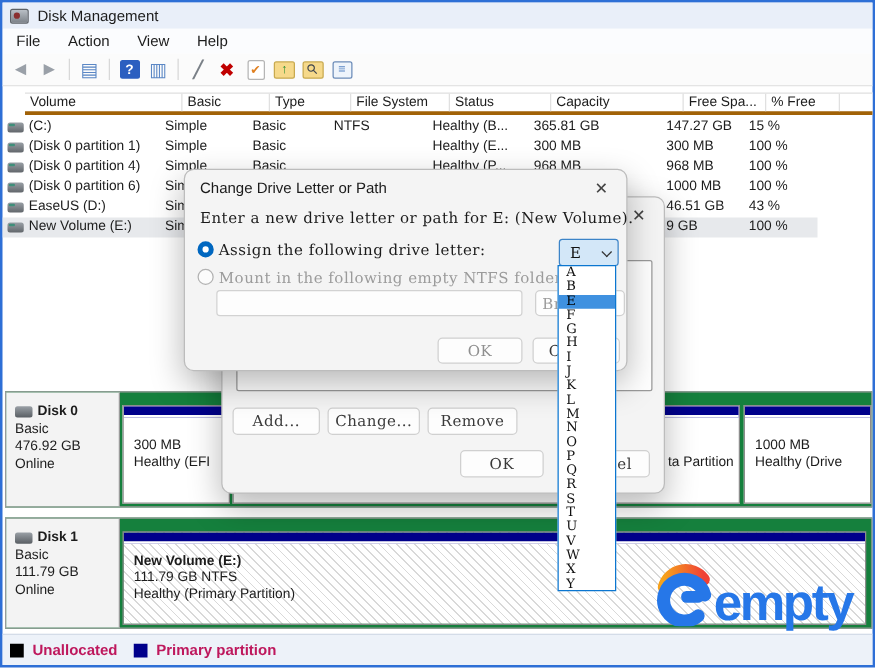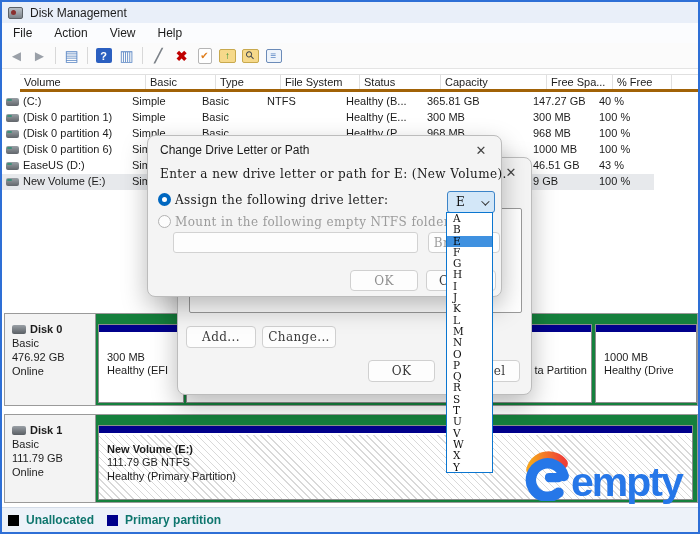--- a/index.html
+++ b/index.html
@@ -61,21 +61,21 @@
   .pbar { height:9px; background:#00008b; border-bottom:2px solid #fff; }
   .ptext { position:absolute; left:8px; top:50%; transform:translateY(-50%); font-size:11px;
            line-height:13.5px; white-space:nowrap; color:#1c1c1c; }
   .ptext.right { left:auto; right:4px; text-align:right; }
   .hatch { background:repeating-linear-gradient(45deg,#ffffff 0 4px,#d9d9d9 4px 5px); }
   .pbold { font-weight:bold; }
 
   
   .statusbar { position:absolute; left:0; right:0; bottom:0; height:25px; background:#edf2f9;
                border-top:1px solid #d4dce8; display:flex; align-items:center; gap:7px;
-               padding-left:6px; font-size:12px; font-weight:bold; color:#0f766e; }
+               padding-left:6px; font-size:12px; font-weight:bold; color:#be185d; }
   .lsq { width:11px; height:11px; display:inline-block; }
   .lsq.black { background:#000; }
   .lsq.navy { background:#00008b; }
 
   
   .dlg { position:absolute; background:#f4f4f4; border:1px solid #bcbcbc; border-radius:8px;
          box-shadow:0 10px 26px rgba(0,0,0,.28); }
   .dtitle { position:absolute; left:12px; top:7px; font-size:12px; color:#1a1a1a; }
   .dclose { position:absolute; right:9px; top:5px; width:22px; height:19px; display:flex;
             align-items:center; justify-content:center; font-size:13px; color:#444; }
@@ -183,21 +183,21 @@
 
   <div class="vrow" style="top:92px">
     <span class="vic"></span>
     <span class="vcell" style="left:21px">(C:)</span>
     <span class="vcell" style="left:130px">Simple</span>
     <span class="vcell" style="left:200px">Basic</span>
     <span class="vcell" style="left:265px">NTFS</span>
     <span class="vcell" style="left:344px">Healthy (B...</span>
     <span class="vcell" style="left:425px">365.81 GB</span>
     <span class="vcell" style="left:531px">147.27 GB</span>
-    <span class="vcell" style="left:597px">40 %</span>
+    <span class="vcell" style="left:597px">15 %</span>
   </div>
   <div class="vrow" style="top:108px">
     <span class="vic"></span>
     <span class="vcell" style="left:21px">(Disk 0 partition 1)</span>
     <span class="vcell" style="left:130px">Simple</span>
     <span class="vcell" style="left:200px">Basic</span>
     <span class="vcell" style="left:344px">Healthy (E...</span>
     <span class="vcell" style="left:425px">300 MB</span>
     <span class="vcell" style="left:531px">300 MB</span>
     <span class="vcell" style="left:597px">100 %</span>
@@ -307,20 +307,21 @@
     <span>Unallocated</span>
     <span class="lsq navy" style="margin-left:6px"></span>
     <span>Primary partition</span>
   </div>
 
   <div class="dlg z10" style="left:175px;top:155px;width:355px;height:238px">
     <span class="dclose">✕</span>
     <div class="listbox"></div>
     <span class="btn serif" style="left:8px;top:168px;width:70px;height:22px">Add...</span>
     <span class="btn serif" style="left:84px;top:168px;width:74px;height:22px">Change...</span>
+    <span class="btn serif" style="left:164px;top:168px;width:72px;height:22px">Remove</span>
     <span class="btn serif" style="left:190px;top:202px;width:67px;height:22px">OK</span>
     <span class="btn serif" style="left:269px;top:202px;width:73px;height:22px">Cancel</span>
   </div>
 
   <div class="dlg z20" style="left:145px;top:133px;width:355px;height:162px">
     <span class="dtitle">Change Drive Letter or Path</span>
     <span class="dclose">✕</span>
     <div class="dmsg serif">Enter a new drive letter or path for E: (New Volume).</div>
     <span class="radio on" style="left:10px;top:57px"></span>
     <span class="rlabel serif" style="left:27px;top:57px">Assign the following drive letter:</span>

